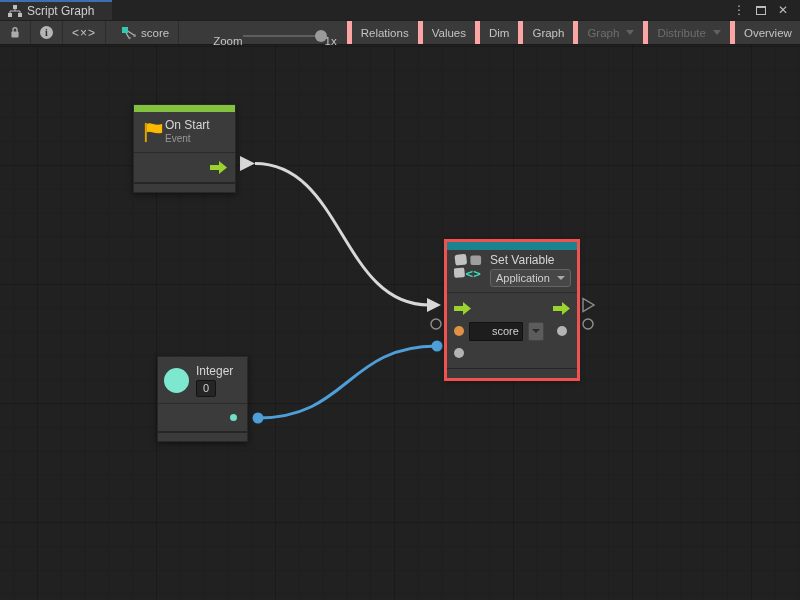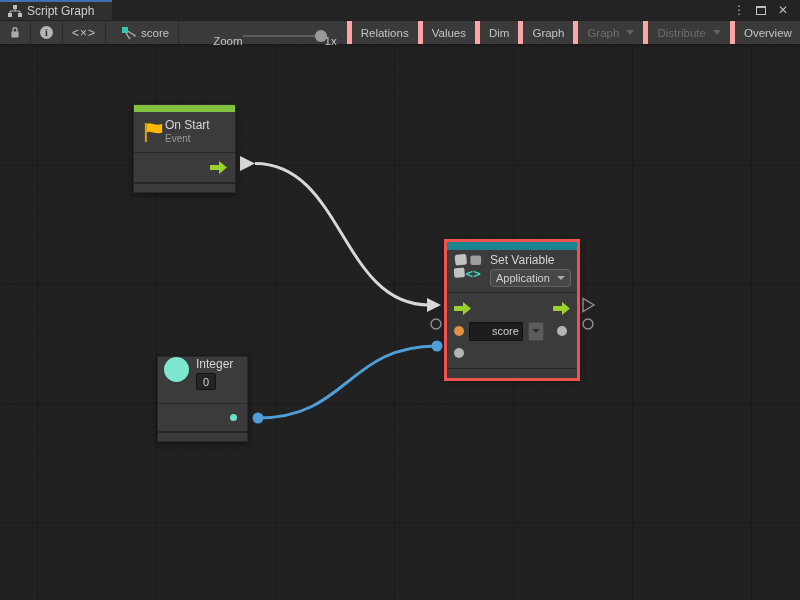--- a/index.html
+++ b/index.html
@@ -69,21 +69,21 @@
   .dot { border-radius:50%; flex:0 0 auto; }
   .dot-orange { width:10px; height:10px; background:#e09145; }
   .dot-gray { width:10px; height:10px; background:#b4b4b4; }
   .dot-gray.right { margin-left:auto; margin-right:3px; }
   .field { width:54px; height:19px; background:#1d1d1d; border:1px solid #121212; border-radius:1px; display:flex; align-items:center; padding:0 22px; font-size:11px; color:#cfcfcf; }
   .field-btn { width:16px; height:19px; background:#5c5c5c; border:1px solid #454545; border-radius:2px; display:flex; align-items:center; justify-content:center; }
   .field-btn .dd-arrow { border-top-color:#2b2b2b; }
 
   
   .node-int { left:157px; top:311px; width:91px; }
-  .node-int .header { height:46px; display:flex; gap:7px; padding:0 6px; }
+  .node-int .header { height:46px; display:flex; align-items:center; gap:7px; padding:0 6px; }
   .int-circle { width:25px; height:25px; border-radius:50%; background:#7de8cf; flex:0 0 auto; }
   .node-int .titles { display:flex; flex-direction:column; gap:2px; }
   .int-field { width:20px; height:17px; background:#252525; border:1px solid #131313; border-radius:2px; display:flex; align-items:center; justify-content:center; font-size:11px; color:#cfcfcf; }
   .node-int .portrow { height:27px; display:flex; align-items:center; justify-content:flex-end; padding:0 10px; }
   .dot-aqua { width:7px; height:7px; background:#6ee0c6; }
 
   svg { display:block; }
   .icon-text { color:#c0c0c0; font-size:12px; letter-spacing:1px; }
   .info-circle { width:13px; height:13px; border-radius:50%; background:#b5b5b5; color:#2e2e2e; font-weight:bold; font-size:10px; display:flex; align-items:center; justify-content:center; font-family:"Liberation Serif", serif; }
 </style>

